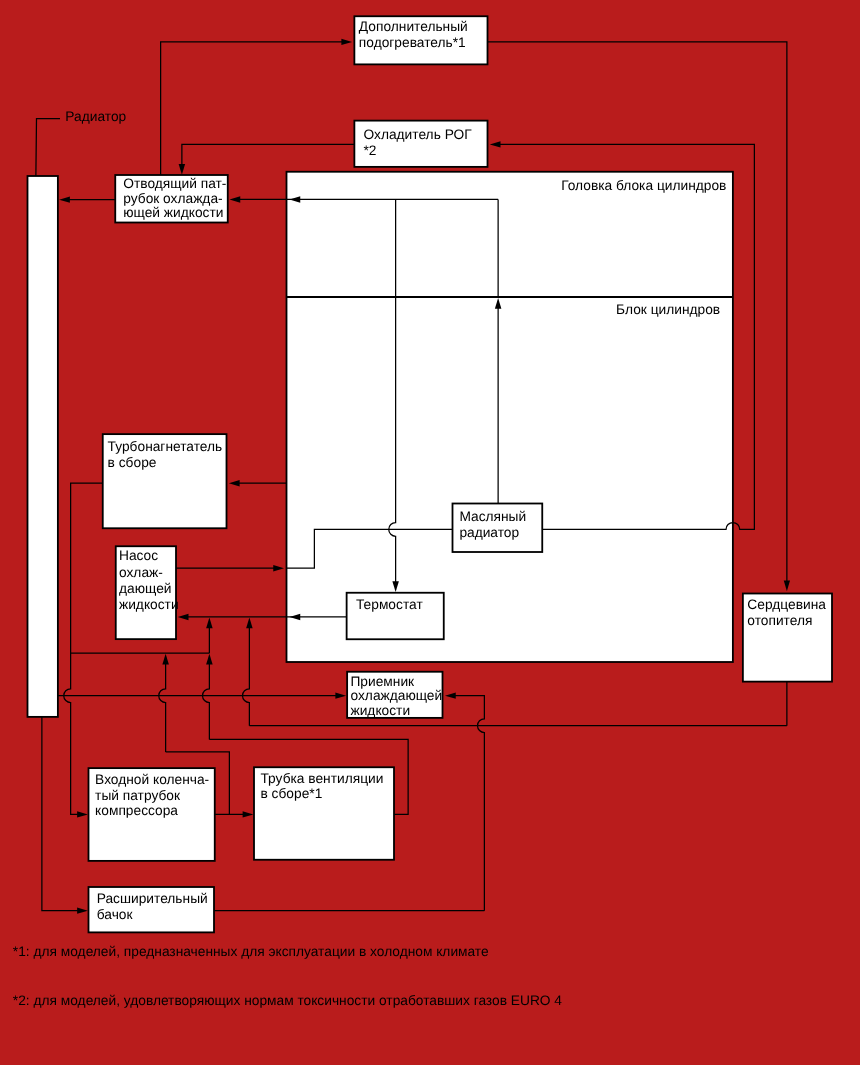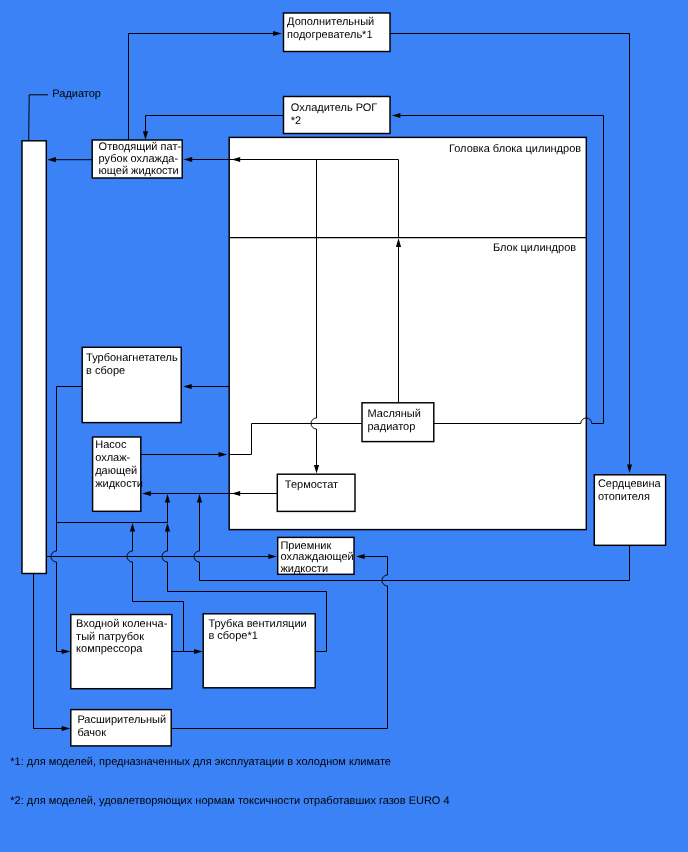--- a/index.html
+++ b/index.html
@@ -1,19 +1,19 @@
 <!DOCTYPE html>
 <html><head>
 <meta charset="utf-8">
 <title>Схема системы охлаждения</title>
 <style>
   html,body{margin:0;padding:0;background:#ffffff;}
   body{width:688px;height:852px;overflow:hidden;
        font-family:"Liberation Sans",sans-serif;-webkit-font-smoothing:antialiased;text-rendering:geometricPrecision;}
-  .page{position:relative;width:688px;height:852px;background:#3b82f6;}
+  .page{position:relative;width:688px;height:852px;background:#b91c1c;}
   svg.diagram{position:absolute;left:0;top:0;width:688px;height:852px;display:block;}
   .bx{fill:#fff;stroke:#000;stroke-width:1.45;}
   .ln{fill:none;stroke:#000;stroke-width:1;stroke-linecap:butt;stroke-linejoin:miter;}
   .lnb{fill:none;stroke:#000;stroke-width:1.45;}
   .ah{fill:#000;stroke:none;}
   text{font-family:"Liberation Sans",sans-serif;font-size:11px;fill:#000;}
 </style>
 </head>
 <body>
 

